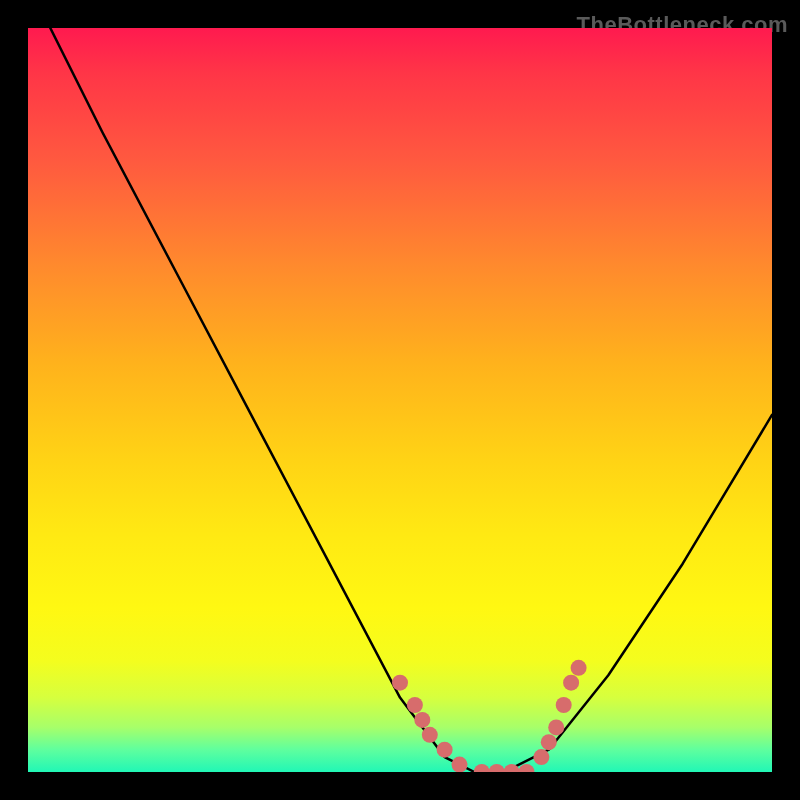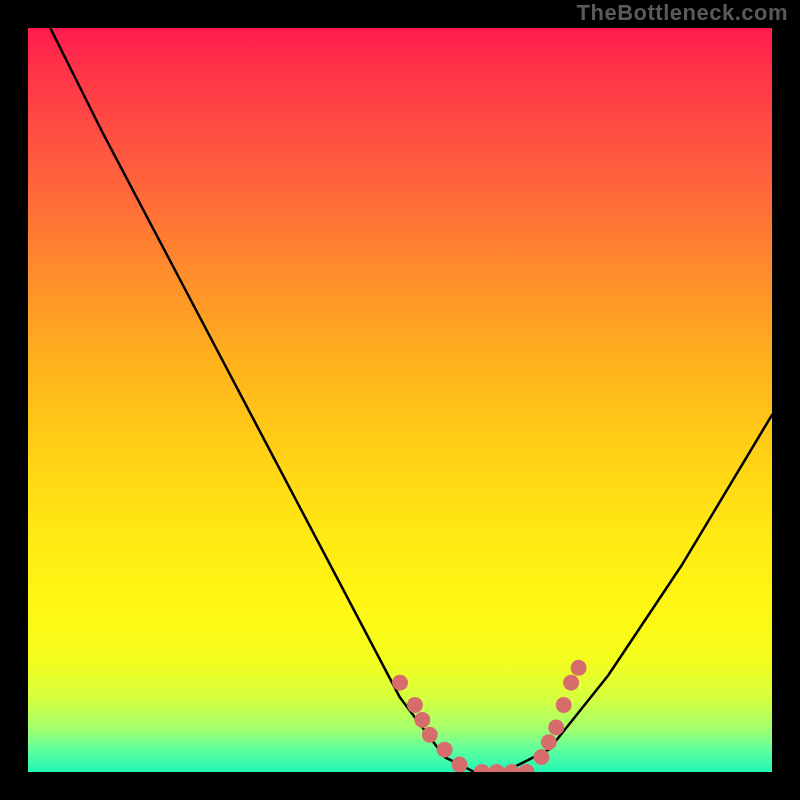--- a/index.html
+++ b/index.html
@@ -11,21 +11,21 @@
     overflow: hidden;
   }
   .outer {
     position: relative;
     width: 800px;
     height: 800px;
     background: #000000;
   }
   .watermark {
     position: absolute;
-    top: 0;
+    top: 12px;
     right: 12px;
     font-family: Arial, Helvetica, sans-serif;
     font-size: 22px;
     color: #5a5a5a;
     font-weight: 600;
     letter-spacing: 0.5px;
   }
   .plot {
     position: absolute;
     left: 28px;

